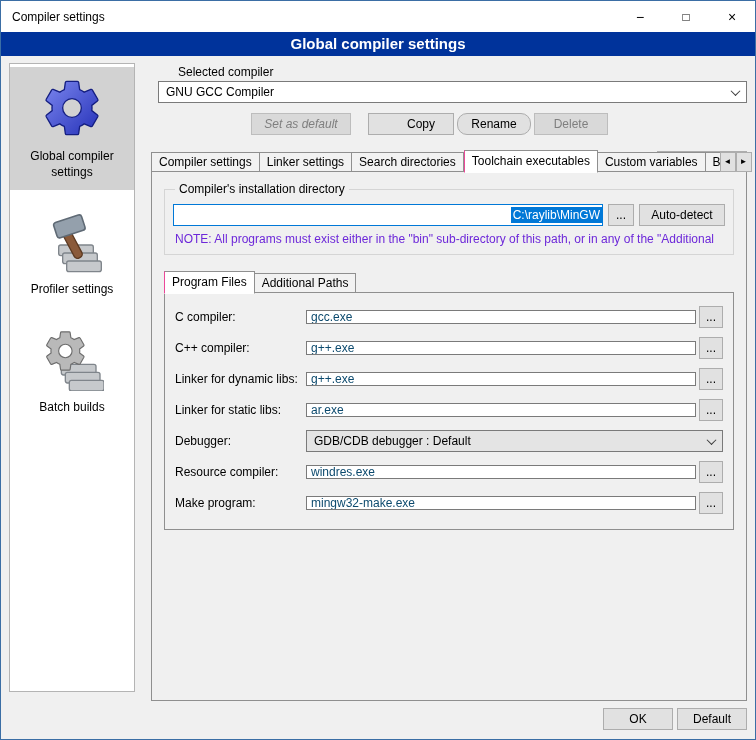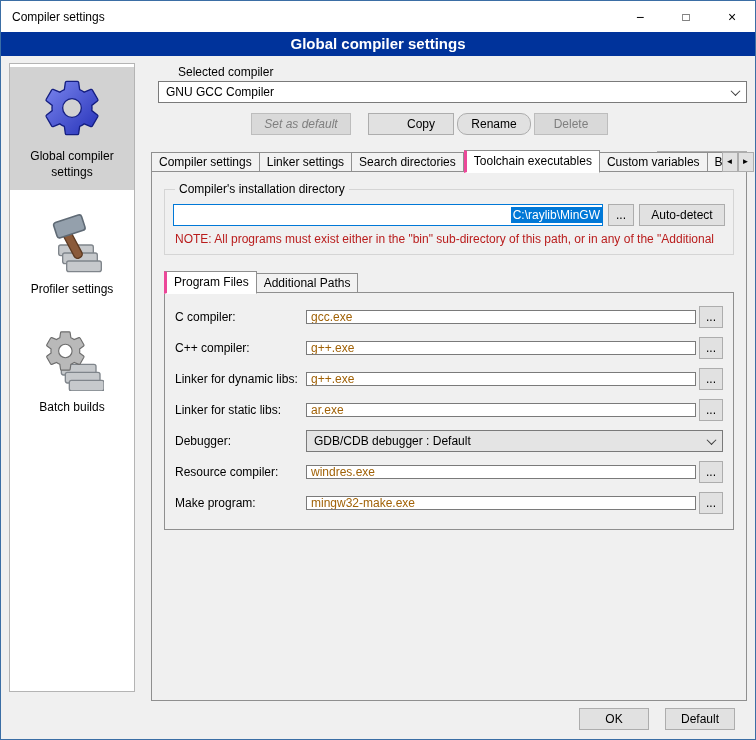--- a/index.html
+++ b/index.html
@@ -42,47 +42,47 @@
   .b-setdef { width:100px; margin-left:93px;font-style:italic; }
   .b-copy   { width:86px; margin-left:17px;padding-left:20px; }
   .b-rename { width:74px; margin-left:3px;border-radius:10px; }
   .b-delete { width:74px; margin-left:3px; }
   .b-reset  { width:90px; margin-left:auto;margin-top:38px; }
 
   
   .tabbar { position:absolute; top:93px; left:5px; right:0; height:23px; display:flex; align-items:flex-end; z-index:2; }
   .tab { height:20px; line-height:18px; padding:0 7px; background:#f2f2f2; border:1px solid #8f8f8f; border-left:none; white-space:nowrap; cursor:pointer; }
   .tab:first-child { border-left:1px solid #8f8f8f; }
-  .tab.active { height:23px; line-height:21px; background:#fff; border-left:3px solid #ec4899; margin-bottom:-1px; border-bottom:1px solid #fff; position:relative; z-index:3; }
+  .tab.active { height:23px; line-height:21px; background:#fff; border-left:1px solid #ec4899; margin-bottom:-1px; border-bottom:1px solid #fff; position:relative; z-index:3; }
   .tab.cut { border-right:none; max-width:44px; overflow:hidden; }
   .tab-scroll { margin-left:auto; display:flex; align-self:flex-end; }
   .tab-scroll .btn { width:16px; height:20px; font-size:8px; padding:0; line-height:18px; }
 
   .tabpanel { position:absolute; top:115px; left:5px; right:0; height:530px; background:#f0f0f0; border:1px solid #8f8f8f; z-index:1; padding:8px 10px; }
 
   
   .group { border:1px solid #d5d5d5; padding:8px 8px 8px; margin:2px 2px 0; }
   .group legend { padding:0 4px; margin-left:2px; }
   .dir-row { display:flex; align-items:center; gap:5px; }
   .dir-input { flex:1; height:22px; background:#fff; border:1px solid #0078d7; display:flex; align-items:center; padding-left:3px; overflow:hidden;justify-content:flex-end; }
   .sel-text { background:#0078d7; color:#fff; padding:1px 2px; white-space:nowrap; }
   .b-browse-main { width:26px; height:22px; flex:none; }
   .b-autodetect { width:86px; height:22px; flex:none; }
-  .note { margin:6px 2px 0; color:#b91c1c; white-space:nowrap; overflow:hidden; }
+  .note { margin:6px 2px 0; color:#6d28d9; white-space:nowrap; overflow:hidden; }
 
   .subtabbar { display:flex; align-items:flex-end; margin:15px 0 0 2px; position:relative; z-index:2; height:23px; }
   .subpanel { border:1px solid #8f8f8f; margin:-1px 2px 0; background:#f0f0f0; padding:13px 10px 8px; height:238px; position:relative; z-index:1; }
 
   .frow { display:flex; align-items:center; height:22px; margin-bottom:9px; }
   .flabel { width:131px; flex:none; }
-  .finput { flex:1; height:14px; border:1px solid #7a7a7a; background:#fff; padding:0 4px; font-family:"Liberation Sans", sans-serif; font-size:12px; color:#a16207; }
+  .finput { flex:1; height:14px; border:1px solid #7a7a7a; background:#fff; padding:0 4px; font-family:"Liberation Sans", sans-serif; font-size:12px; color:#0c4a6e; }
   .b-browse { width:24px; height:22px; margin-left:3px; flex:none; padding:0; }
   .combo.gray { flex:1; height:22px; background:#e4e4e4; }
 
-  .footer { position:absolute; bottom:9px; right:12px; display:flex; gap:16px; }
+  .footer { position:absolute; bottom:9px; right:0; display:flex; gap:4px; }
   .footer .btn { width:70px; height:22px; }
 </style>
 </head>
 <body>
 
 <div class="window">
 
   <div class="titlebar">
     <span class="title">Compiler settings</span>
     <div class="caption-buttons">

